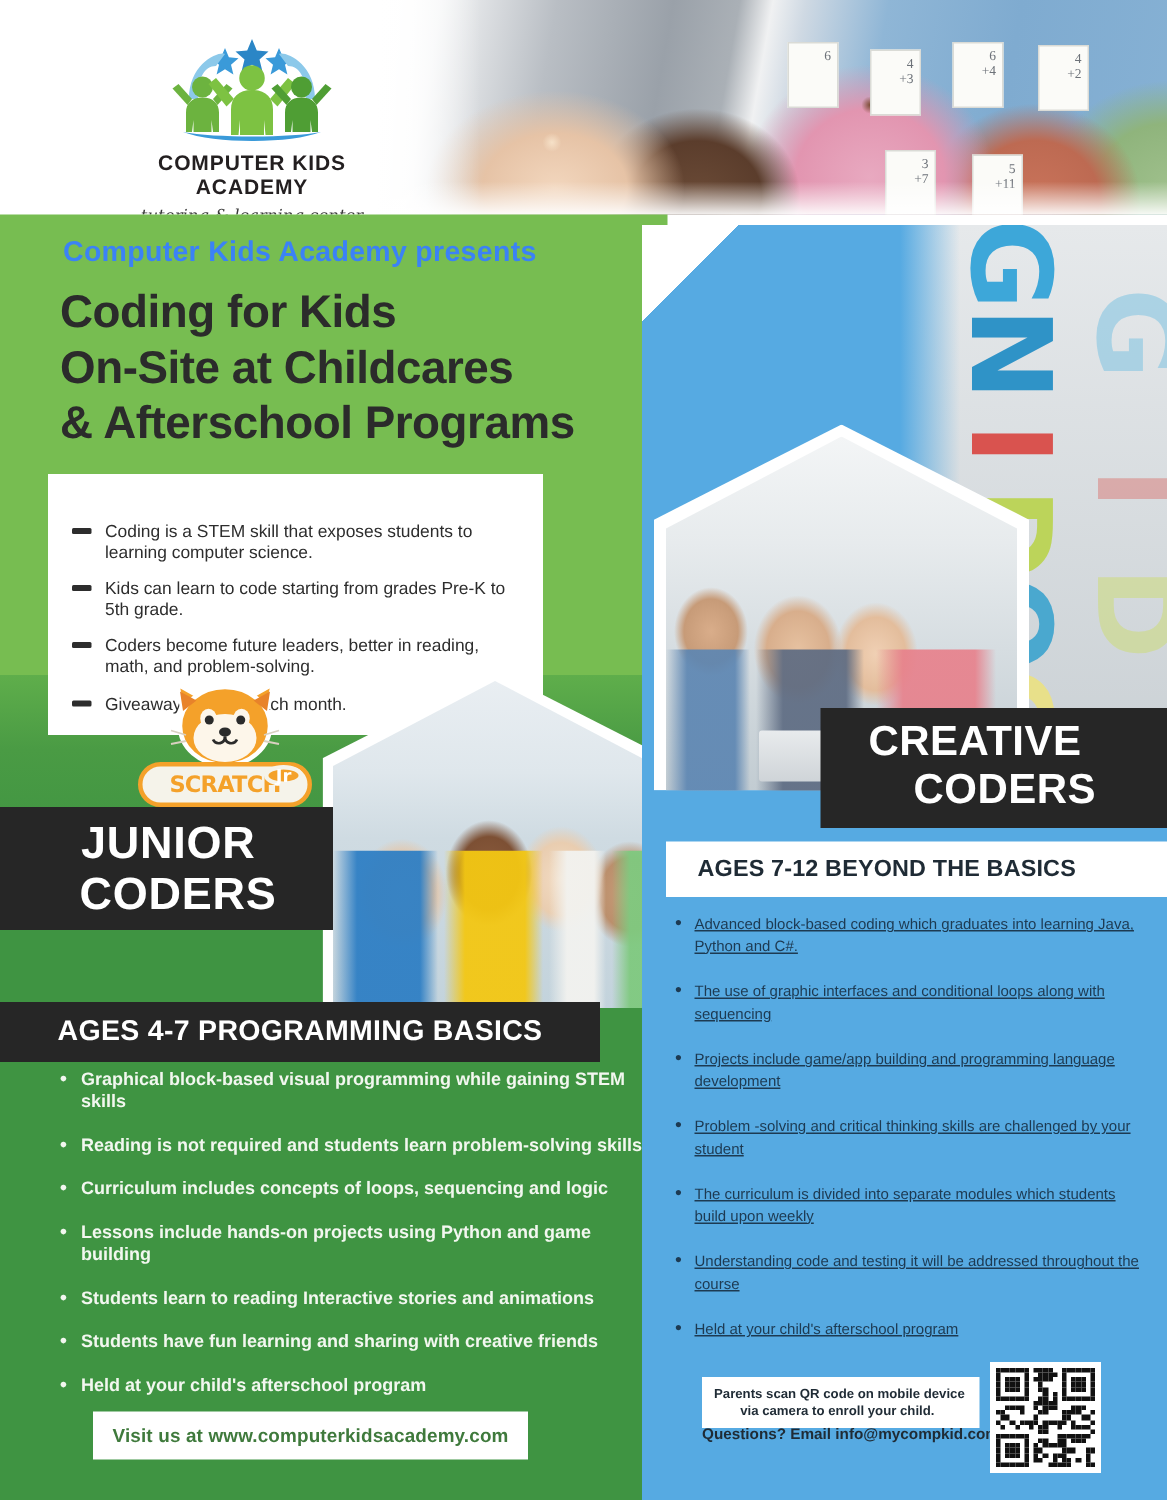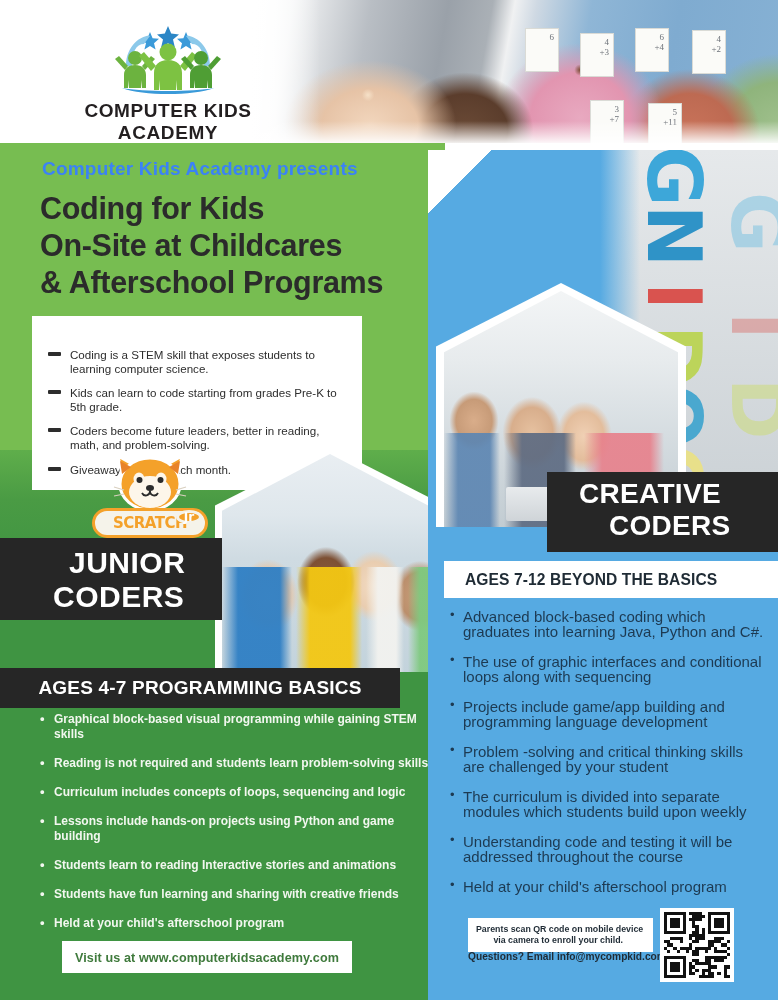--- a/index.html
+++ b/index.html
@@ -33,21 +33,21 @@
   .flashcard { position:absolute; width:34px; height:44px; background:#fbfbf8; border:1px solid #dadbd6;
      font-size:9px; color:#6d7279; text-align:right; padding:3px 4px 0 0; line-height:10px; font-family:"Liberation Serif", serif; }
   .header-fade { position:absolute; left:250px; top:0; width:70px; height:143px;
      background:linear-gradient(90deg,#ffffff 0%,rgba(255,255,255,0.85) 35%,rgba(255,255,255,0) 100%); }
   .header-bottom-fade { position:absolute; left:250px; bottom:0; width:528px; height:22px;
      background:linear-gradient(0deg,rgba(255,255,255,0.92) 0%,rgba(255,255,255,0) 100%); }
 
   
   .logo { position:absolute; left:78px; top:18px; width:180px; text-align:center; }
   .logo-mark { position:relative; width:160px; height:78px; margin:0 auto; }
-  .logo-title { font-size:19px; font-weight:bold; letter-spacing:0.6px; color:#231f20; margin-top:4px; }
+  .logo-title { font-size:14px; font-weight:bold; letter-spacing:0.6px; color:#231f20; margin-top:4px; }
   .logo-sub { font-size:11px; font-style:italic; color:#3a3a3a; margin-top:5px; font-family:"DejaVu Serif", serif; }
 
   
   .green-top { position:absolute; left:0; top:143px; width:445px; height:307px; background:#77bd51; }
   .green-wrapfix { position:absolute; left:0; top:450px; width:445px; height:550px;
      background:linear-gradient(180deg,#5fae4b 0%,#4a9b44 9%,#3f9442 22%,#3f9442 100%); }
 
   .presents { position:absolute; left:42px; top:158px; font-size:19px; font-weight:bold; color:#3b82f6; letter-spacing:0.2px; }
   .headline { position:absolute; left:40px; top:190px; width:400px;
       font-size:30.5px; font-weight:bold; line-height:37px; color:#2b2b2b; letter-spacing:-0.3px; }
@@ -64,21 +64,21 @@
   .sj-word { position:absolute; left:0; top:56px; width:116px; height:30px;
      background:#f5f3ea; border:3px solid #f4a12a; border-radius:15px;
      display:flex; align-items:center; justify-content:center; }
   .sj-word-txt { font-size:15px; font-weight:bold; color:#f4a12a; letter-spacing:-0.5px; font-family:"DejaVu Sans", sans-serif; }
   .sj-jr { position:absolute; right:6px; top:58px; width:26px; height:14px; background:#f4a12a;
      border:3px solid #f5f3ea; border-radius:50%; color:#ffffff; font-size:12px; font-weight:bold;
      display:flex; align-items:center; justify-content:center; font-family:"DejaVu Sans", sans-serif; }
 
   
   .junior-bar { position:absolute; left:0; top:538px; width:222px; height:82px; background:#262626; }
-  .junior-bar .line1 { position:absolute; left:69px; top:8px; font-size:30px; font-weight:bold; color:#fff; letter-spacing:0.5px; }
+  .junior-bar .line1 { position:absolute; left:54px; top:8px; font-size:30px; font-weight:bold; color:#fff; letter-spacing:0.5px; }
   .junior-bar .line2 { position:absolute; left:53px; top:42px; font-size:30px; font-weight:bold; color:#fff; letter-spacing:0.5px; }
 
   
   .hex-junior { position:absolute; left:215px; top:447px; width:230px; height:225px; }
   .hex-junior .frame {
      position:absolute; inset:0; background:#ffffff;
      clip-path: polygon(50% 0%, 100% 26%, 100% 100%, 0% 100%, 0% 26%);
   }
   .hex-junior .photo {
      position:absolute; left:7px; top:7px; right:7px; bottom:0px;
@@ -148,21 +148,21 @@
   .creative-bar { position:absolute; left:547px; top:472px; width:231px; height:80px; background:#262626; }
   .creative-bar .line1 { position:absolute; left:12px; top:6px; font-size:28px; font-weight:bold; color:#fff; letter-spacing:0.3px;margin-left:20px; }
   .creative-bar .line2 { position:absolute; left:62px; top:38px; font-size:28px; font-weight:bold; color:#fff; letter-spacing:0.3px; }
 
   
   .ages712-bar { position:absolute; left:444px; top:561px; width:334px; height:37px; background:#ffffff;
      display:flex; align-items:center; padding-left:21px; }
   .ages712-bar span { font-size:15.6px; font-weight:bold; color:#1f2b35; letter-spacing:0.1px; }
 
   .blue-list { position:absolute; left:450px; top:610px; width:316px; list-style:none; }
-  .blue-list li { position:relative; padding-left:13px; margin-bottom:16px; font-size:15px; line-height:14.5px; color:#1d3a52; }
+  .blue-list li { position:relative; padding-left:13px; margin-bottom:16px; font-size:10px; line-height:14.5px; color:#1d3a52;text-decoration:underline; }
   .blue-list li::before { content:"•"; position:absolute; left:0; top:-2px; font-size:13px; color:#1d3a52; }
 
   
   .qr-note { position:absolute; left:468px; top:918px; width:185px; background:#ffffff; padding:6px 8px 6px 8px; }
   .qr-note .l1 { font-size:8.8px; font-weight:bold; color:#1f2b35; line-height:11px; }
   .qr-note .l2 { font-size:8.8px; font-weight:bold; color:#1f2b35; line-height:11px; text-align:right; padding-right:22px; }
   .qr-email { position:absolute; left:468px; top:951px; font-size:10.2px; font-weight:bold; color:#1f2b35; }
   .qr-box { position:absolute; left:660px; top:908px; width:74px; height:74px; background:#ffffff; padding:4px; }
   .qr-grid { width:100%; height:100%; display:grid; grid-template-columns:repeat(21,1fr); grid-template-rows:repeat(21,1fr); }
   .qr-grid i { background:transparent; }

